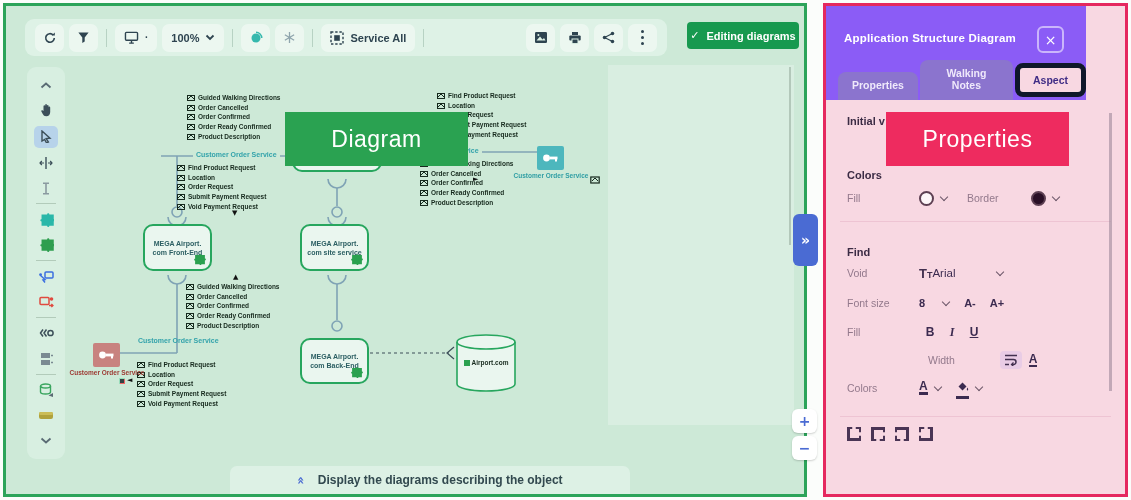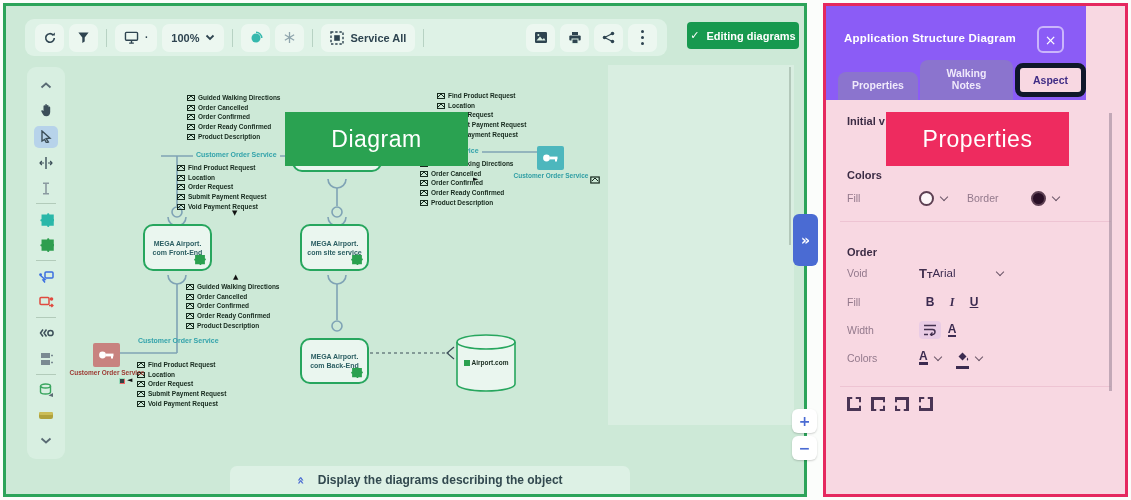--- a/index.html
+++ b/index.html
@@ -545,34 +545,41 @@
       <div class="prow" style="height:30px; margin-top:2px;">
         <span class="plabel">Fill</span>
         <span class="swatch"></span>
         <span class="chev"></span>
         <span class="plabel" style="width:auto; margin-left:15px;">Border</span>
         <span class="swatch dark" style="margin-left:32px;"></span>
         <span class="chev"></span>
       </div>
       <div class="pdiv" style="margin-top:8px;"></div>
 
-      <div class="sect-title" style="margin-top:24px;">Order</div>
+      <div class="sect-title" style="margin-top:24px;">Find</div>
       <div class="prow" style="height:30px;">
         <span class="plabel">Void</span>
         <span class="tt-ico"><span class="big">T</span><span class="small">T</span></span>
         <span class="ctrl-txt" style="margin-left:0; font-weight:normal; font-size:11.5px;">Arial</span>
         <span class="chev" style="margin-left:42px;"></span>
       </div>
+      <div class="prow" style="height:30px;">
+        <span class="plabel">Font size</span>
+        <span class="ctrl-txt">8</span>
+        <span class="chev" style="margin-left:18px;"></span>
+        <span class="ctrl-txt" style="margin-left:10px;">A-</span>
+        <span class="ctrl-txt" style="margin-left:14px;">A+</span>
+      </div>
       <div class="prow" style="height:28px;">
         <span class="plabel">Fill</span>
         <span class="fmt">B</span>
         <span class="fmt" style="font-style:italic; font-family:'Liberation Serif',serif;">I</span>
         <span class="fmt" style="text-decoration:underline;">U</span>
       </div>
-      <div class="prow" style="height:28px;">
+      <div class="prow" style="height:28px;justify-content:center;">
         <span class="plabel">Width</span>
         <span class="w-ico sel">
             <svg width="14" height="12" viewBox="0 0 14 12">
               <path d="M1 1.5h12M1 5.5h8.5a2.5 2.5 0 0 1 0 5H8M1 10.5h4" fill="none" stroke="currentColor" stroke-width="1.5"></path>
               <path d="M9.5 8.5l-2 2 2 2" fill="none" stroke="currentColor" stroke-width="1.3"></path>
             </svg>
           </span>
         <span class="w-ico">
             <span class="a-under" style="border-bottom-width:2px;">A</span>
           </span>

